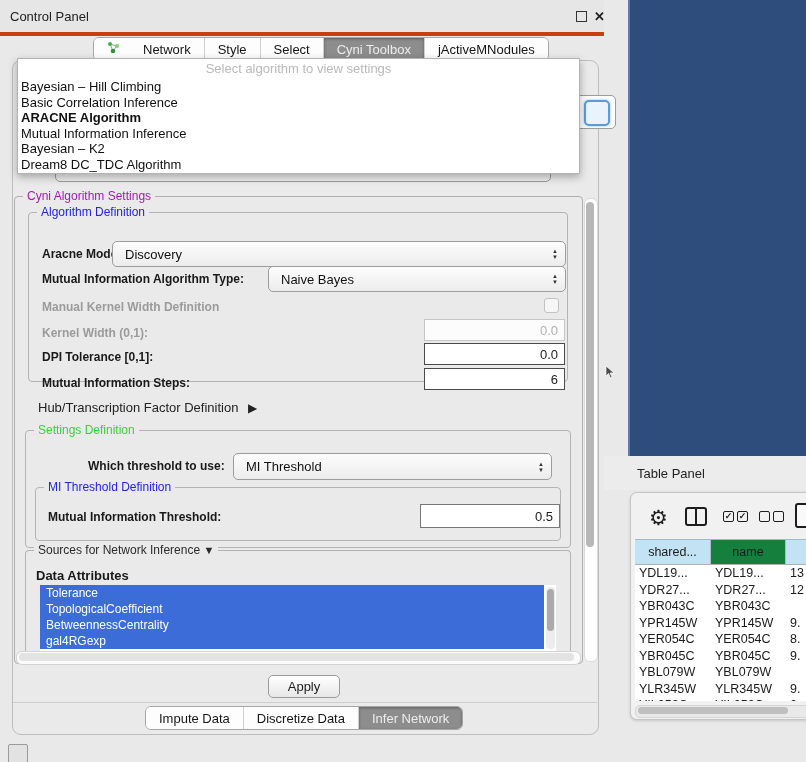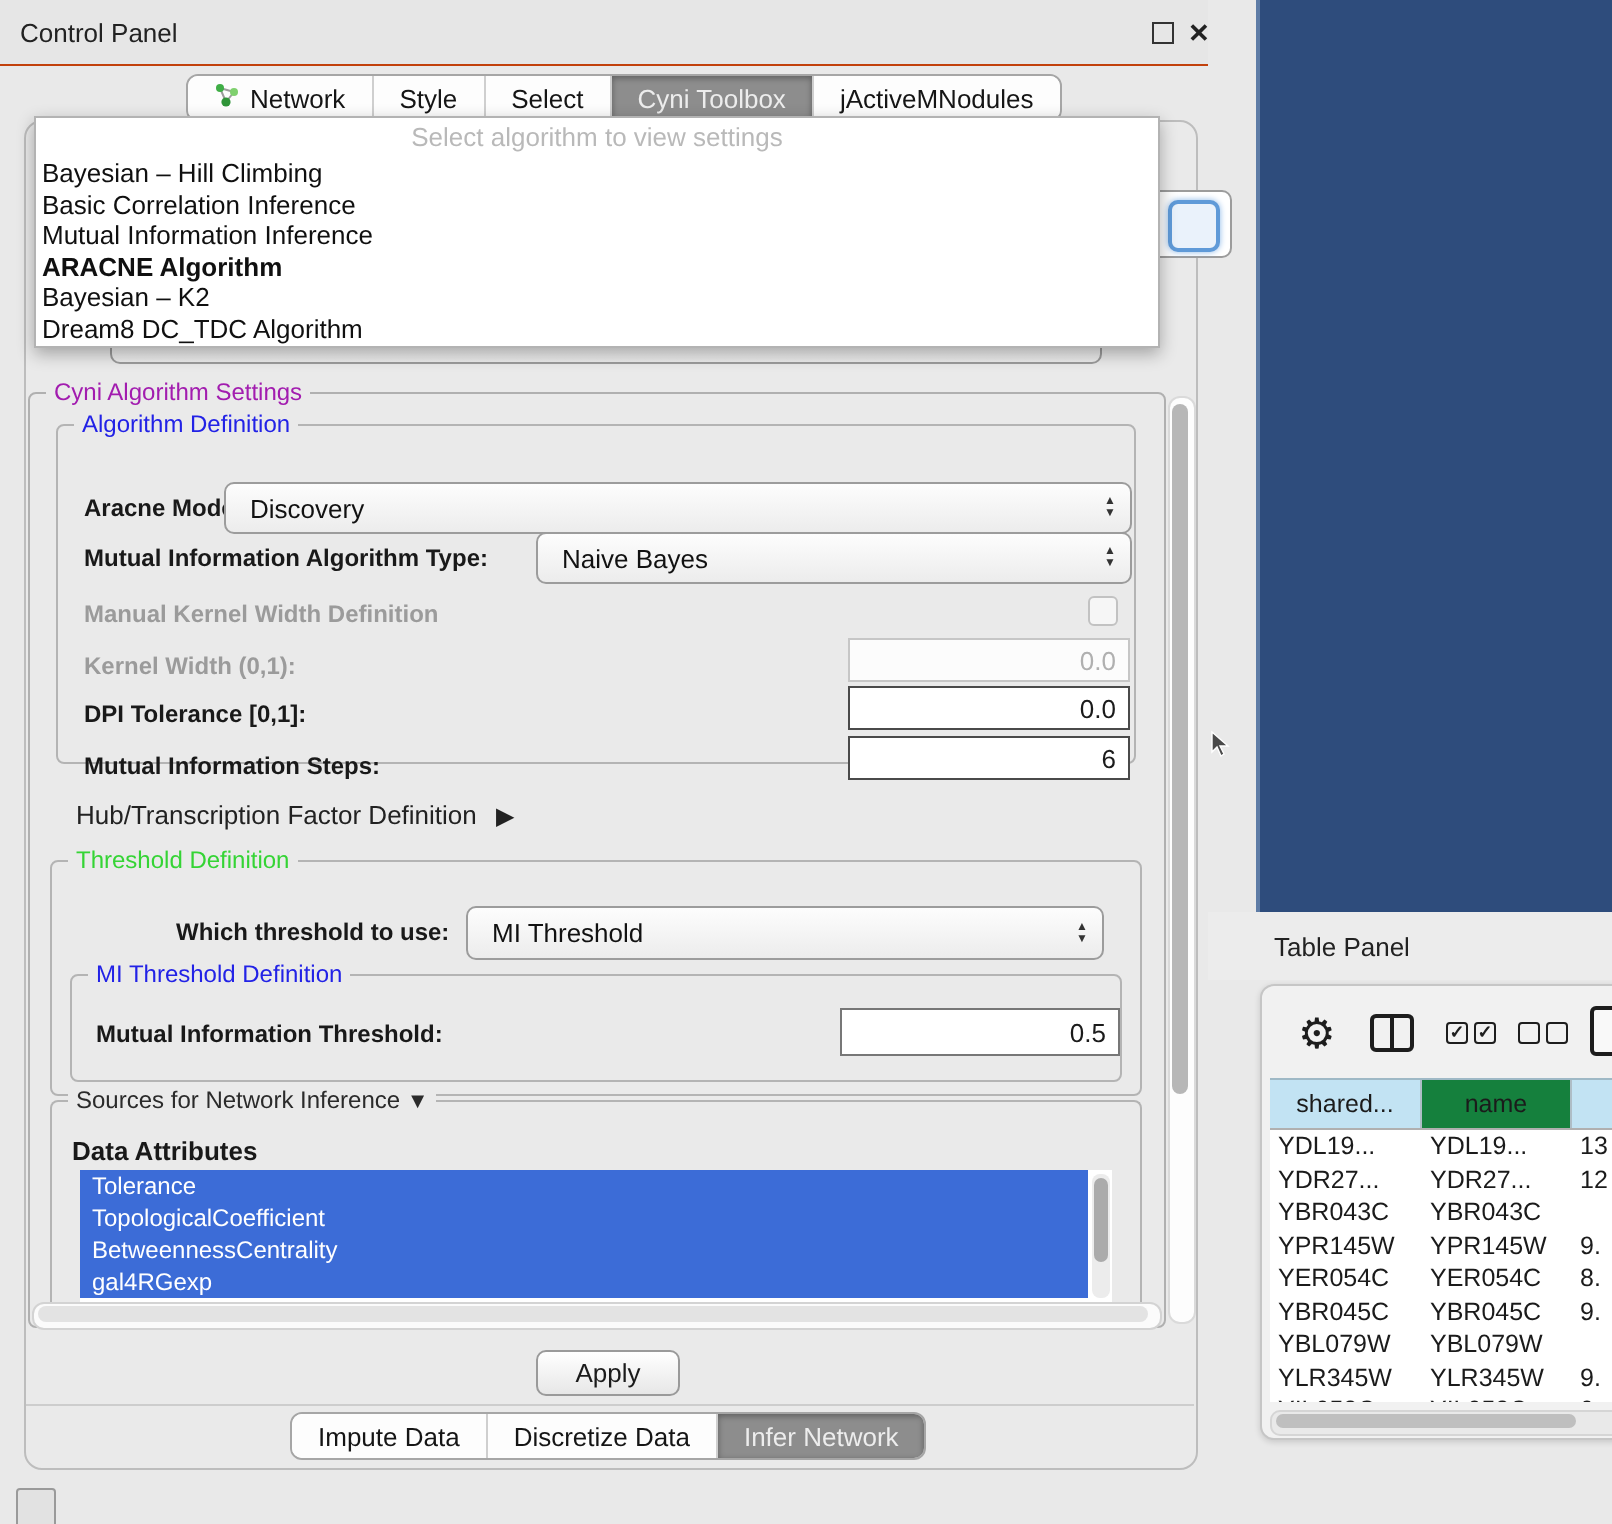--- a/index.html
+++ b/index.html
@@ -1,28 +1,28 @@
 <!DOCTYPE html>
 <html><head>
 <meta charset="utf-8">
 <style>
   html,body{margin:0;padding:0;}
   body{width:806px;height:762px;background:#ececec;font-family:"Liberation Sans",sans-serif;color:#1b1b1b;}
   #stage{position:relative;width:806px;height:762px;overflow:hidden;background:#e9e9e9;}
   .abs{position:absolute;}
 
   
-  #cp-header{left:0;top:0;width:604px;height:32px;background:#e6e6e6;border-bottom:1px solid #c2410c;}
+  #cp-header{left:0;top:0;width:604px;height:32px;background:#e6e6e6;border-bottom:4px solid #c2410c;}
   #cp-title{left:10px;top:9px;font-size:13px;color:#222;}
   .winbtn{top:11px;width:11px;height:11px;font-size:13px;line-height:11px;color:#222;text-align:center;}
   #btn-float{left:576px;border:1.5px solid #333;width:9px;height:9px;}
   #btn-close{left:594px;font-weight:bold;}
 
   .segbar{display:flex;background:#fff;border:1px solid #a6a6a6;border-radius:6px;overflow:hidden;height:22px;align-items:stretch;}
-  .seg{display:flex;align-items:center;gap:5px;padding:11px 13px;font-size:13px;color:#151515;border-right:1px solid #cfcfcf;background:#fdfdfd;cursor:default;}
+  .seg{display:flex;align-items:center;gap:23px;padding:11px 13px;font-size:13px;color:#151515;border-right:1px solid #cfcfcf;background:#fdfdfd;cursor:default;}
   .seg:last-child{border-right:none;}
   .seg.sel{background:#8d8d8d;color:#ededed;box-shadow:inset 0 1px 3px rgba(0,0,0,.35);}
 
   #outer-frame{left:12px;top:60px;width:585px;height:673px;border:1px solid #bdbdbd;border-radius:9px;background:#eaeaea;}
 
   
   .combo{border:1px solid #9c9c9c;border-radius:5px;background:linear-gradient(#fdfdfd,#ececec);display:flex;align-items:center;padding:0 12px;font-size:13px;color:#111;}
   .combo .arrows{position:absolute;right:7px;top:50%;transform:translateY(-50%);font-size:6px;line-height:6px;color:#333;text-align:center;}
   #hidden-combo-top{left:25px;top:95px;width:565px;height:32px;background:#fff;}
   #hidden-combo-top .focusbtn{position:absolute;right:5px;top:4px;width:22px;height:22px;border:2px solid #5f9ad8;border-radius:5px;background:#eaf2fb;box-shadow:0 0 3px #8cb8e8;}
@@ -131,22 +131,22 @@
   </div>
   <div class="abs combo" id="hidden-combo-table">
     <span>galFiltered.sif default node</span>
   </div>
 
   <div class="abs" id="algo-popup">
     <div class="ph">Select algorithm to view settings</div>
     <div id="algo-items">
         <div class="dd-item">Bayesian – Hill Climbing</div>
         <div class="dd-item">Basic Correlation Inference</div>
+        <div class="dd-item bold">ARACNE Algorithm</div>
         <div class="dd-item">Mutual Information Inference</div>
-        <div class="dd-item bold">ARACNE Algorithm</div>
         <div class="dd-item">Bayesian – K2</div>
         <div class="dd-item">Dream8 DC_TDC Algorithm</div>
       </div>
   </div>
 
   <div class="abs group" id="settings-group">
     <span class="legend" style="color:#a21caf;">Cyni Algorithm Settings</span>
   </div>
 
   <div class="abs group" style="left:28px;top:212px;width:538px;height:168px;">
@@ -170,21 +170,21 @@
   <div class="abs field strong" style="left:424px;top:343px;width:127px;height:20px;">0.0</div>
   <div class="abs lbl" style="left:42px;top:376px;">Mutual Information Steps:</div>
   <div class="abs field strong" style="left:424px;top:368px;width:127px;height:20px;">6</div>
 
   <div class="abs" style="left:38px;top:400px;font-size:13px;color:#222;">
     <span>Hub/Transcription Factor Definition</span>
     <span style="font-size:12px;margin-left:6px;">▶</span>
   </div>
 
   <div class="abs group" style="left:25px;top:430px;width:544px;height:116px;">
-    <span class="legend" style="color:#35d435;background:#eaeaea;">Threshold Definition</span>
+    <span class="legend" style="color:#35d435;background:#eaeaea;">Settings Definition</span>
   </div>
   <div class="abs lbl" style="left:88px;top:459px;">Which threshold to use:</div>
   <div class="abs combo" style="left:233px;top:453px;width:293px;height:25px;">
     <span>MI Threshold</span>
     <span class="arrows">▲<br>▼</span>
   </div>
   <div class="abs group" style="left:35px;top:487px;width:524px;height:52px;">
     <span class="legend" style="color:#2222e6;background:#eaeaea;">MI Threshold Definition</span>
   </div>
   <div class="abs lbl" style="left:48px;top:510px;">Mutual Information Threshold:</div>

